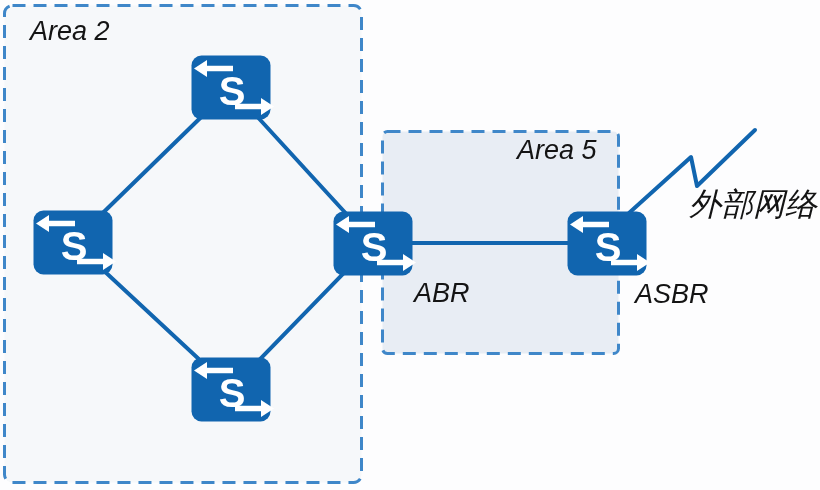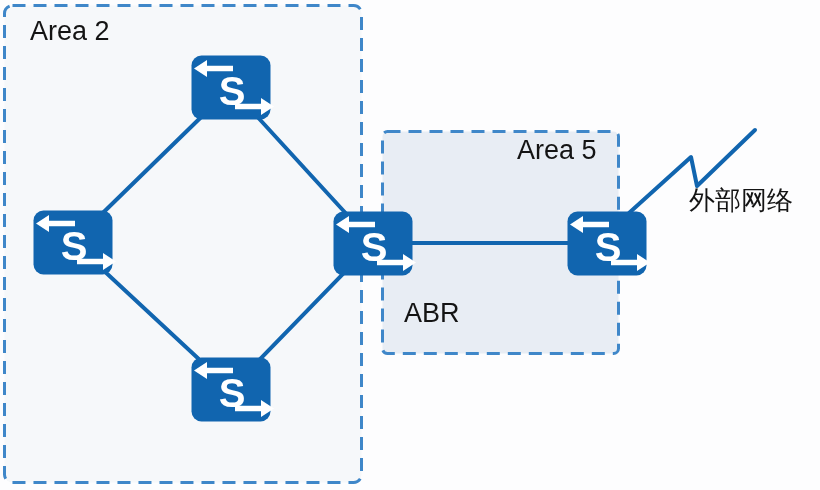--- a/index.html
+++ b/index.html
@@ -32,26 +32,27 @@
     font-family:"Liberation Sans","DejaVu Sans",sans-serif;
     font-weight:bold;
     font-size:40px;
   }
   .label{
     position:absolute;
     color:var(--label-text,#141414);
     font-size:27px;
     line-height:1.15;
     white-space:nowrap;
+    font-style:italic;
   }
   .area2-label{left:30px;top:16px;}
   .area0-label{left:517px;top:135px;}
-  .abr-label{left:404px;top:278px;margin-top:20px;}
+  .abr-label{left:414px;top:278px;}
   .asbr-label{left:635px;top:279px;}
-  .external-label{left:689px;top:186px;font-size:26px;}
+  .external-label{left:689px;top:186px;font-size:32px;}
 </style>
 </head>
 <body>
 
 <div class="canvas">
 
   <svg class="overlay" viewBox="0 0 820 490">
     <rect x="4.5" y="5.5" width="357" height="477" rx="8" stroke-width="3" stroke-dasharray="13 8" fill="#f6f8fa" stroke="#3f87c9"></rect>
     <rect x="382.5" y="131.5" width="236" height="222" rx="5" stroke-width="3" stroke-dasharray="13 8" fill="#e8edf4" stroke="#3f87c9"></rect>
 
@@ -136,15 +137,16 @@
       <g>
         <line x1="44" y1="51.5" x2="72" y2="51.5" stroke-width="5.5" stroke="#ffffff"></line>
         <polygon points="70,43 83,51.5 70,60" fill="#ffffff"></polygon>
       </g>
     </svg>
   </div>
 
   <div class="label area2-label">Area 2</div>
   <div class="label area0-label">Area 5</div>
   <div class="label abr-label">ABR</div>
+  <div class="label asbr-label">ASBR</div>
   <div class="label external-label">外部网络</div>
 
 </div>
 
 </body></html>

